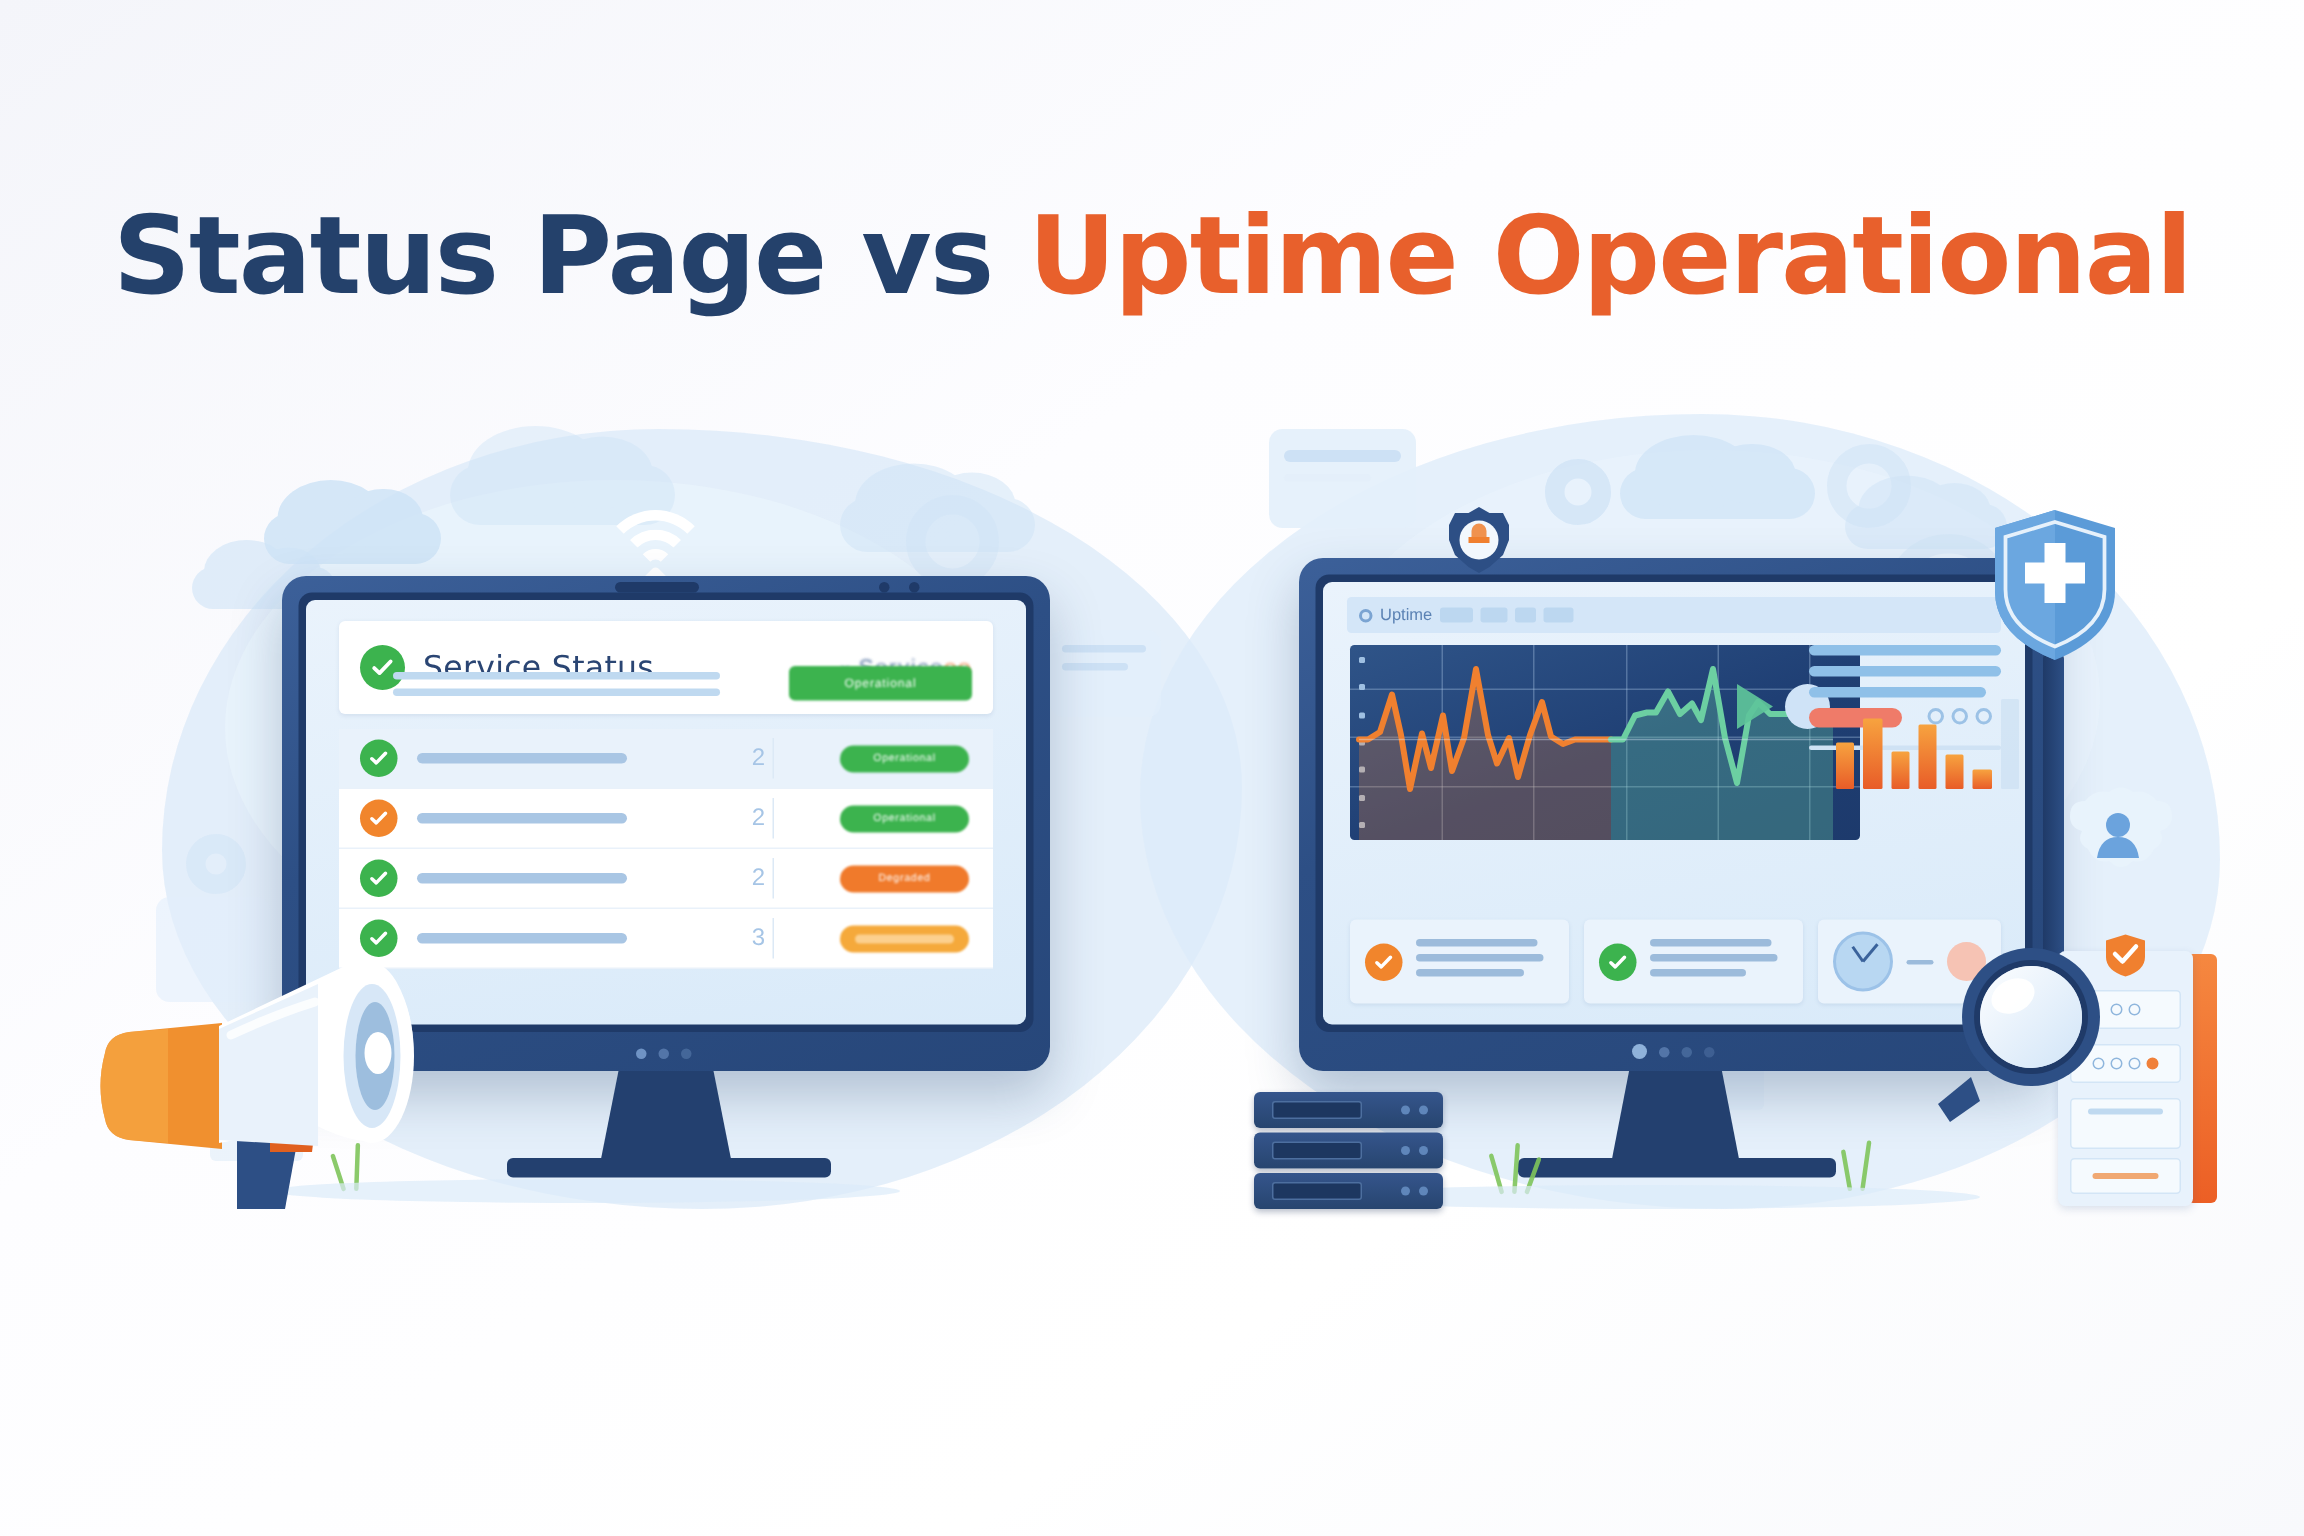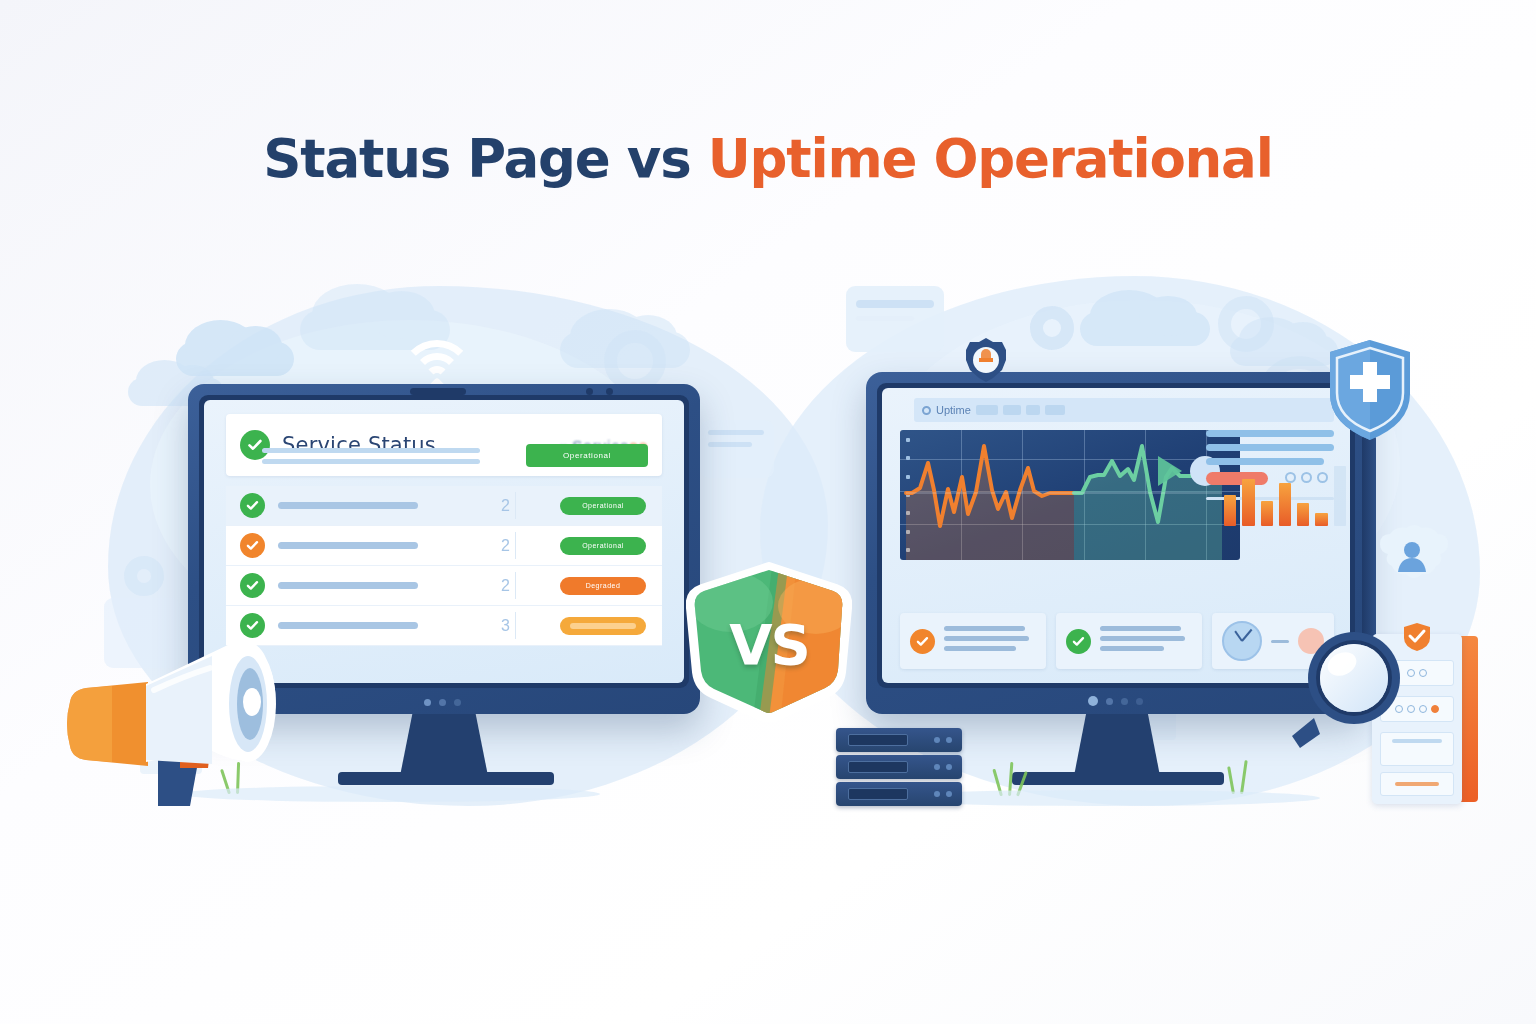--- a/index.html
+++ b/index.html
@@ -8,21 +8,21 @@
     font-family:"Liberation Sans", sans-serif;
     background:#fbfbfd;
     position:relative;
   }
   #stage{ position:absolute; inset:0; width:1536px; height:1024px; overflow:hidden;
     background:linear-gradient(145deg,#f4f5fa 0%,#fdfdff 38%,#ffffff 70%,#f8f9fc 100%); }
 
   
   .title-wrap{ position:absolute; top:128px; left:0; width:1536px; text-align:center;
     white-space:nowrap; }
-  .title-t{ font-size:53px; font-weight:700; letter-spacing:-1.2px;
+  .title-t{ font-size:72px; font-weight:700; letter-spacing:-1.2px;
     font-family:"DejaVu Sans", sans-serif; display:inline; }
   .t-navy{ color:#24416b; }
   .t-orange{ color:#e8602c; }
 
   
   .blob{ position:absolute; border-radius:50%; background:#dceaf8; opacity:.75; }
   .blob-l{ left:108px; top:286px; width:720px; height:520px;
     border-radius:46% 54% 50% 50% / 54% 46% 54% 46%; background:#dbeaf8; }
   .blob-r{ left:760px; top:276px; width:720px; height:530px;
     border-radius:52% 48% 46% 54% / 48% 56% 44% 52%; background:#dcebf9; }
@@ -116,21 +116,21 @@
   .pill{ position:absolute; right:16px; width:86px; height:18px; border-radius:9px;
      display:flex; align-items:center; justify-content:center; color:#fff; font-size:7px;
      letter-spacing:.5px; filter:blur(.7px); }
   .pill.green{ background:#3cb34e; }
   .pill.orange{ background:#f07a2b; }
   .pill.amber{ background:#f5a93b; }
   .pill.amber:after{ content:""; position:absolute; left:10px; right:10px; height:6px;
      background:#fcd08e; border-radius:4px; }
 
   
-  .um-top{ position:absolute; left:32px; right:16px; top:10px; height:24px;
+  .um-top{ position:absolute; left:16px; right:16px; top:10px; height:24px;
      background:#d4e6f8; border-radius:3px; display:flex; align-items:center; padding:0 8px; gap:5px; }
   .um-top .o{ width:9px; height:9px; border-radius:50%; border:2px solid #7ba4d2; }
   .um-top .lbl{ color:#5b82b4; font-size:11px; filter:blur(.5px); }
   .um-top .seg{ height:10px; background:#bcd7f0; border-radius:2px; }
 
   .um-chart{ position:absolute; left:18px; top:42px; width:340px; height:130px;
      background:linear-gradient(160deg,#2f5488,#1f3f74 55%,#1d3a6c);
      border-radius:3px; overflow:hidden; }
   .um-chart .grid-v, .um-chart .grid-h{ position:absolute; background:rgba(178,205,235,.34); }
   .um-chart .grid-v{ width:1px; top:0; bottom:0; }
@@ -569,34 +569,17 @@
       <ellipse cx="50" cy="38" rx="15" ry="11" fill="#ffffff" opacity=".95" transform="rotate(-25 50 38)"></ellipse>
       <defs>
         <linearGradient id="lensgrad" x1="0" y1="0" x2="1" y2="1">
           <stop offset="0" stop-color="#ffffff"></stop>
           <stop offset="1" stop-color="#cfe3f7"></stop>
         </linearGradient>
       </defs>
     </svg>
   </div>
 
-  <div class="vs">
-    <svg viewBox="0 0 166 160" width="166" height="160">
-      <path d="M83 4 L150 26 q14 5 12 20 L156 110 q-2 16 -16 22 L88 156 q-5 2 -10 0 L26 132 q-14 -6 -16 -22 L4 46 q-2 -15 12 -20 Z" fill="#ffffff" stroke="#ffffff" stroke-width="8" stroke-linejoin="round"></path>
-      <clipPath id="vsclip">
-        <path d="M83 8 L147 29 q11 4 9 17 L152 108 q-2 13 -13 18 L87 150 q-4 2 -8 0 L28 127 q-11 -5 -13 -18 L9 46 q-2 -13 9 -17 Z"></path>
-      </clipPath>
-      <g clip-path="url(#vsclip)">
-        <rect x="0" y="0" width="166" height="160" fill="#4cb878"></rect>
-        <path d="M95 -10 L200 -10 L200 180 L70 180 Z" fill="#f2913a"></path>
-        <path d="M112 -10 L200 -10 L200 180 L92 180 Z" fill="#ef7f2c" opacity=".55"></path>
-        <path d="M88 -10 L104 -10 L80 180 L64 180 Z" fill="#3da365" opacity=".5"></path>
-        <ellipse cx="45" cy="40" rx="42" ry="30" fill="#6cc98f" opacity=".5"></ellipse>
-        <ellipse cx="130" cy="44" rx="38" ry="28" fill="#f7ab55" opacity=".5"></ellipse>
-      </g>
-    </svg>
-    <div class="vs-label">VS</div>
-  </div>
 
   <div style="position:absolute;left:180px;top:786px;width:420px;height:16px;background:#dcebf9;border-radius:50%;opacity:.7;"></div>
   <div style="position:absolute;left:880px;top:790px;width:440px;height:16px;background:#dcebf9;border-radius:50%;opacity:.7;"></div>
 
 </div>
 
 </body></html>

